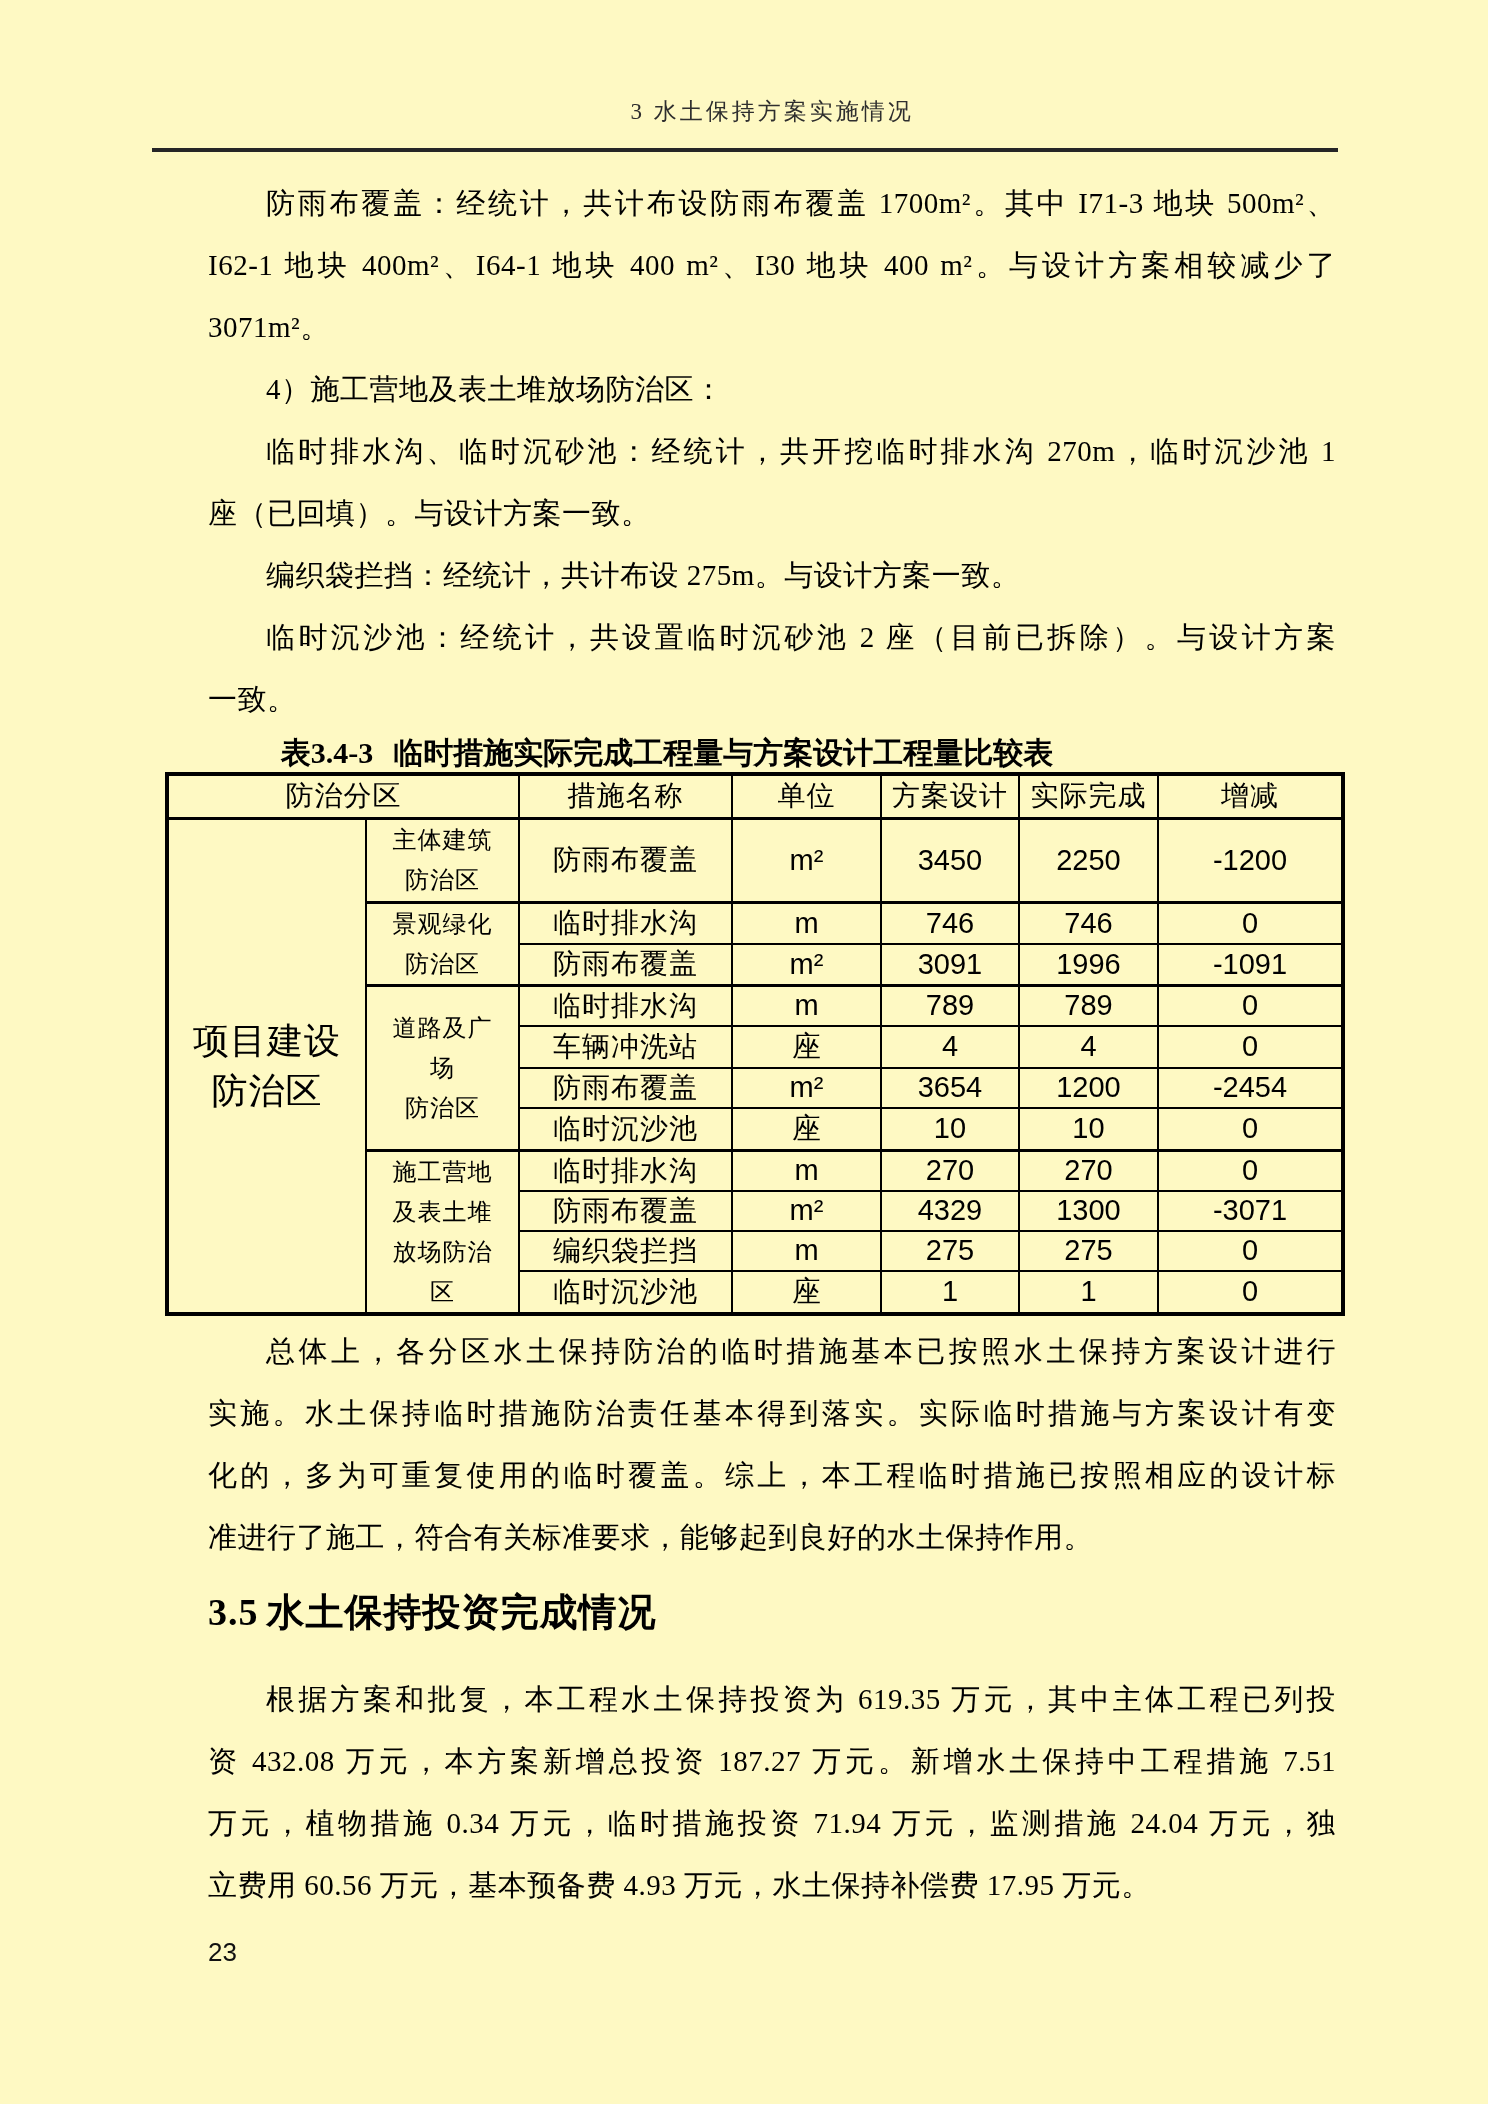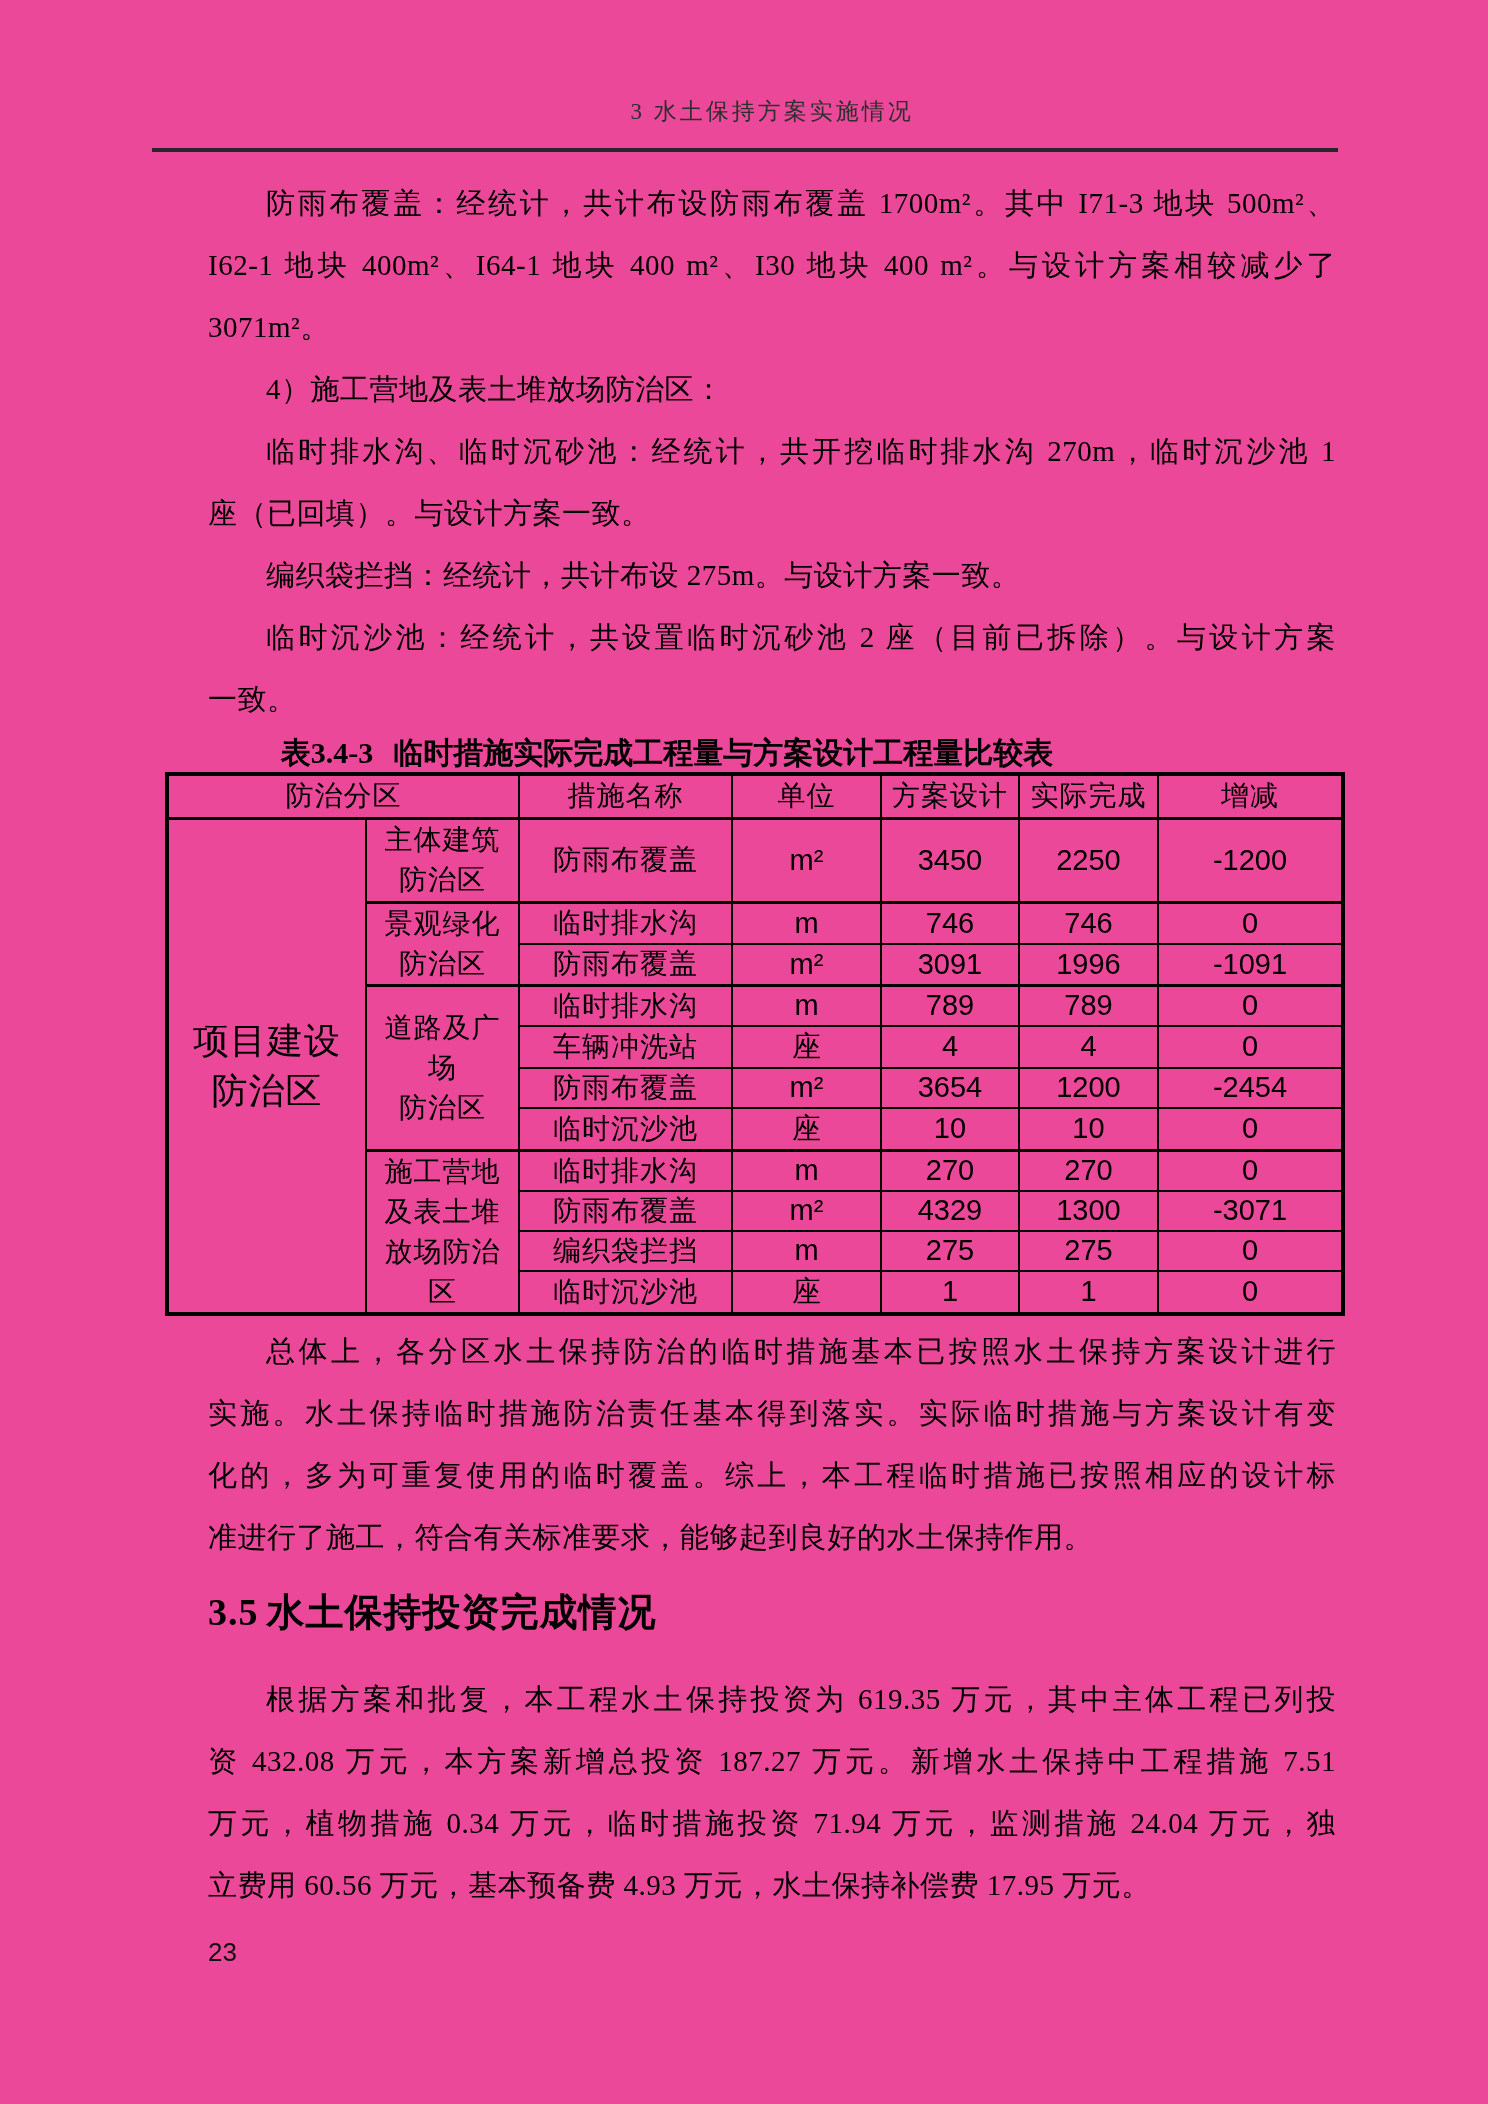--- a/index.html
+++ b/index.html
@@ -1,20 +1,20 @@
 <!DOCTYPE html>
 <html lang="zh"><head>
 <meta charset="utf-8">
 <style>
   html,body{margin:0;padding:0;background:#9b9b9b;}
   .page{
     position:relative;
     width:1488px;height:2104px;
     margin:0 auto;
-    background:#ec4899;
+    background:#fef9c3;
     font-family:"Liberation Serif","DejaVu Serif",serif;
     color:#000;
     overflow:hidden;
   }
   
   .runhead{
     position:absolute;top:96px;left:208px;width:1128px;
     text-align:center;font-size:23px;color:#2e2e2e;letter-spacing:3px;
   }
   .headrule{
@@ -44,21 +44,21 @@
   .mtable th,.mtable td{
     border:2px solid #000;padding:0;text-align:center;vertical-align:middle;
     font-weight:normal;overflow:hidden;
   }
   .mtable thead tr{height:44px;}
   .mtable thead th{font-size:28px;border-bottom:3px solid #000;letter-spacing:1px;}
   .mtable tbody tr{height:39px;}
   .mtable tbody tr.tall{height:84px;}
   .mtable tbody tr.gsep td{border-top:3px solid #000;}
   .mtable td.zone{font-size:36px;line-height:50px;letter-spacing:1px;}
-  .mtable td.grp{font-size:28px;line-height:40px;letter-spacing:1px;}
+  .mtable td.grp{font-size:24px;line-height:40px;letter-spacing:1px;}
   .mtable td.mname{font-size:28px;letter-spacing:1px;}
   .mtable td.unit,.mtable td.num{
     font-family:"Liberation Sans","DejaVu Sans",sans-serif;font-size:29px;
   }
   
   .h35{
     margin:16px 0 0;font-size:38px;font-weight:bold;line-height:56px;
     letter-spacing:1px;
   }
   .h35 .num{margin-right:8px;}

